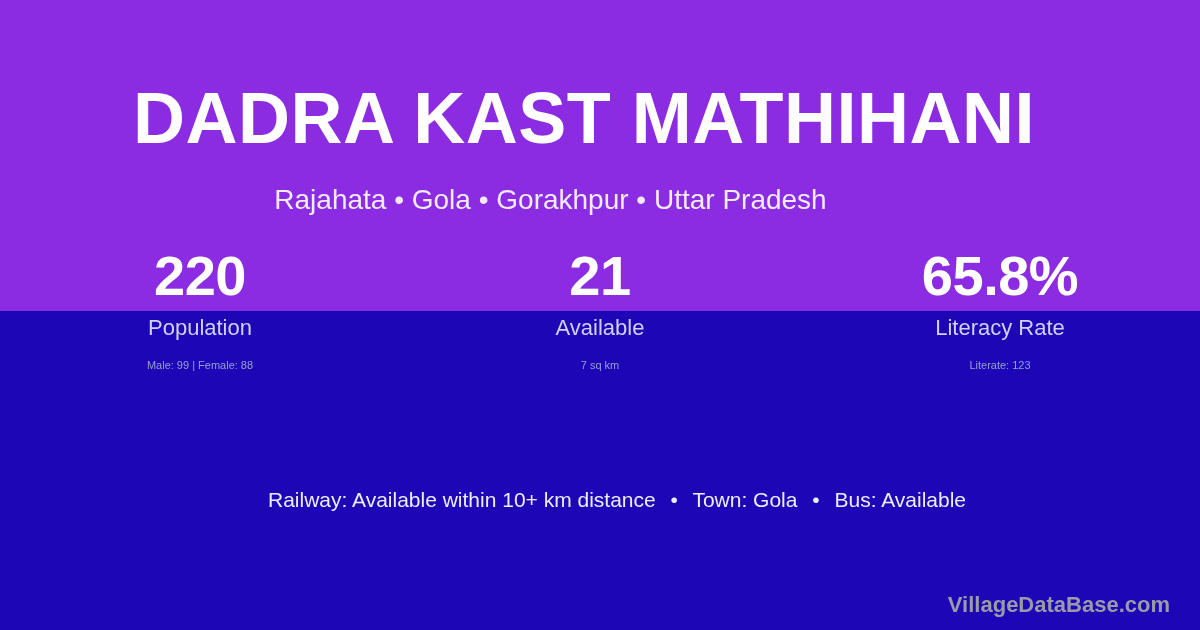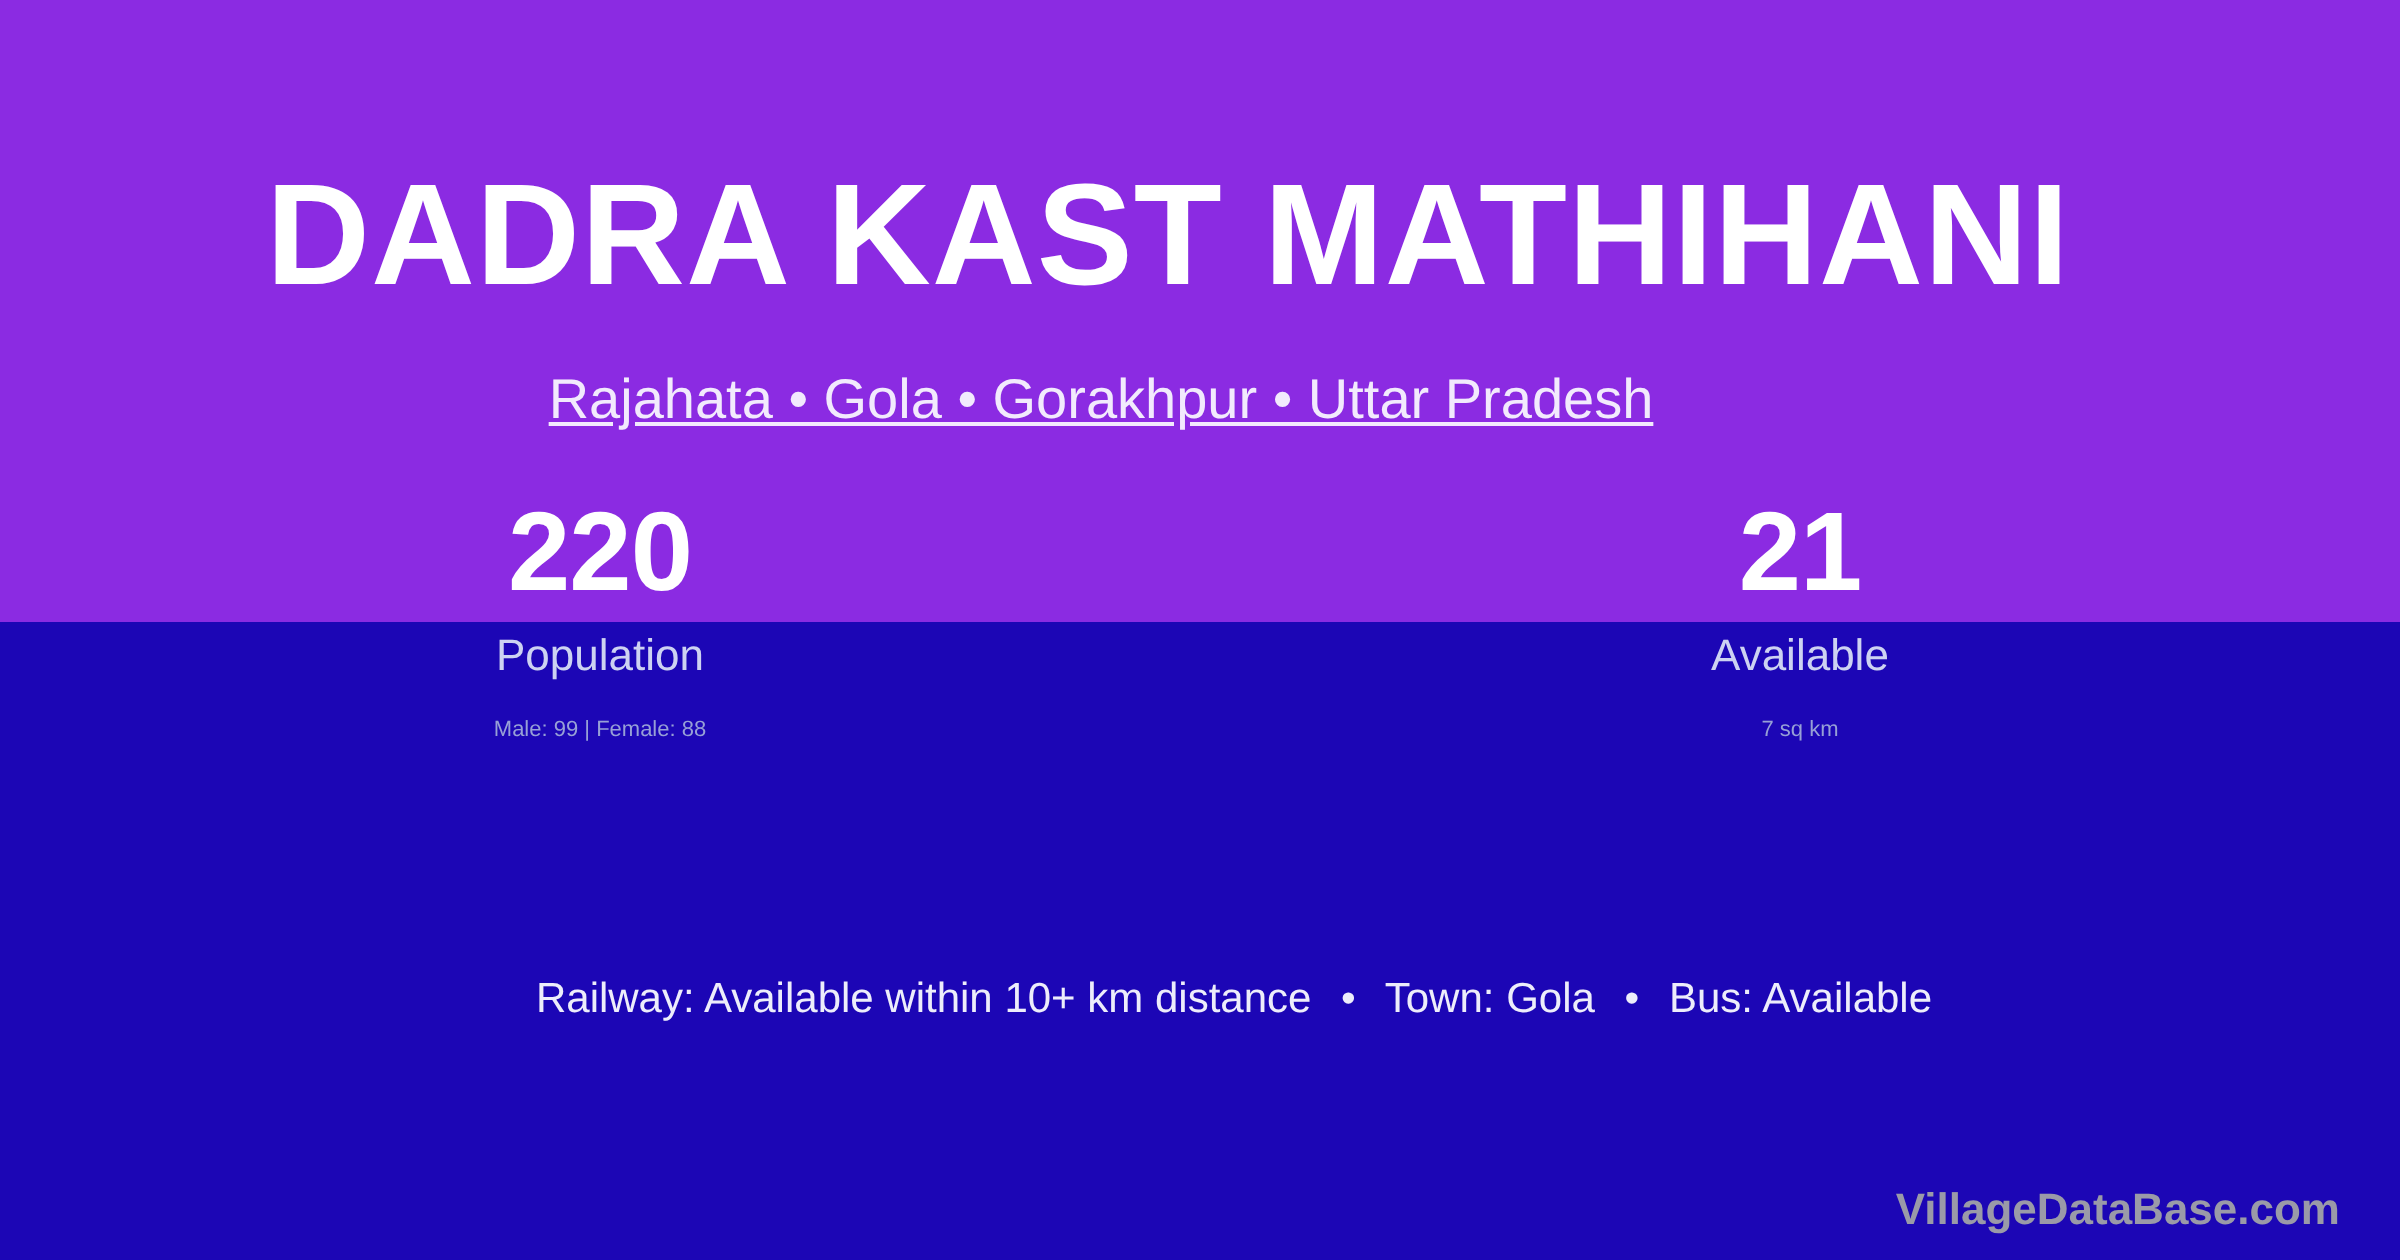--- a/index.html
+++ b/index.html
@@ -53,21 +53,20 @@
     position: absolute;
     left: 0;
     top: 182px;
     width: 1101px;
     text-align: center;
     color: #F2EAFD;
     font-size: 28px;
     line-height: 36px;
     font-weight: 400;
     white-space: nowrap;
-    text-decoration: underline;
   }
 
   
   .stats-row {
     position: absolute;
     left: 0;
     top: 243px;
     width: 1200px;
     display: flex;
     flex-direction: row;
@@ -148,20 +147,25 @@
       <div class="stat-label">Population</div>
       <div class="stat-sub">Male: 99 | Female: 88</div>
     </div>
 
     <div class="stat-col">
       <div class="stat-value">21</div>
       <div class="stat-label">Available</div>
       <div class="stat-sub">7 sq km</div>
     </div>
 
+    <div class="stat-col">
+      <div class="stat-value">65.8%</div>
+      <div class="stat-label">Literacy Rate</div>
+      <div class="stat-sub">Literate: 123</div>
+    </div>
 
   </div>
 
   <div class="amenities-line">
     <span>Railway: Available within 10+ km distance</span>
     <span class="amenities-sep">•</span>
     <span>Town: Gola</span>
     <span class="amenities-sep">•</span>
     <span>Bus: Available</span>
   </div>

